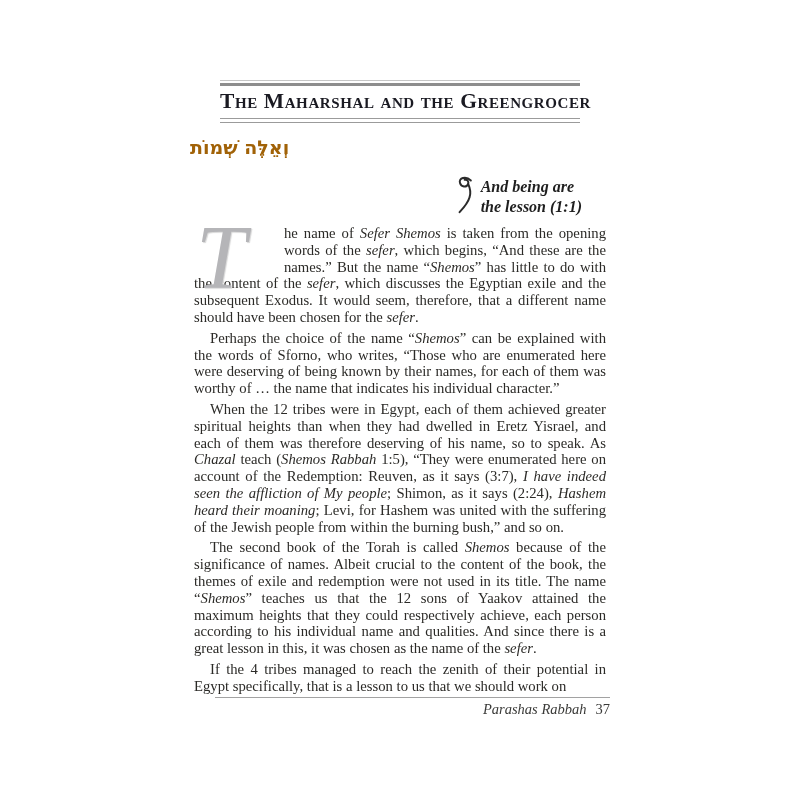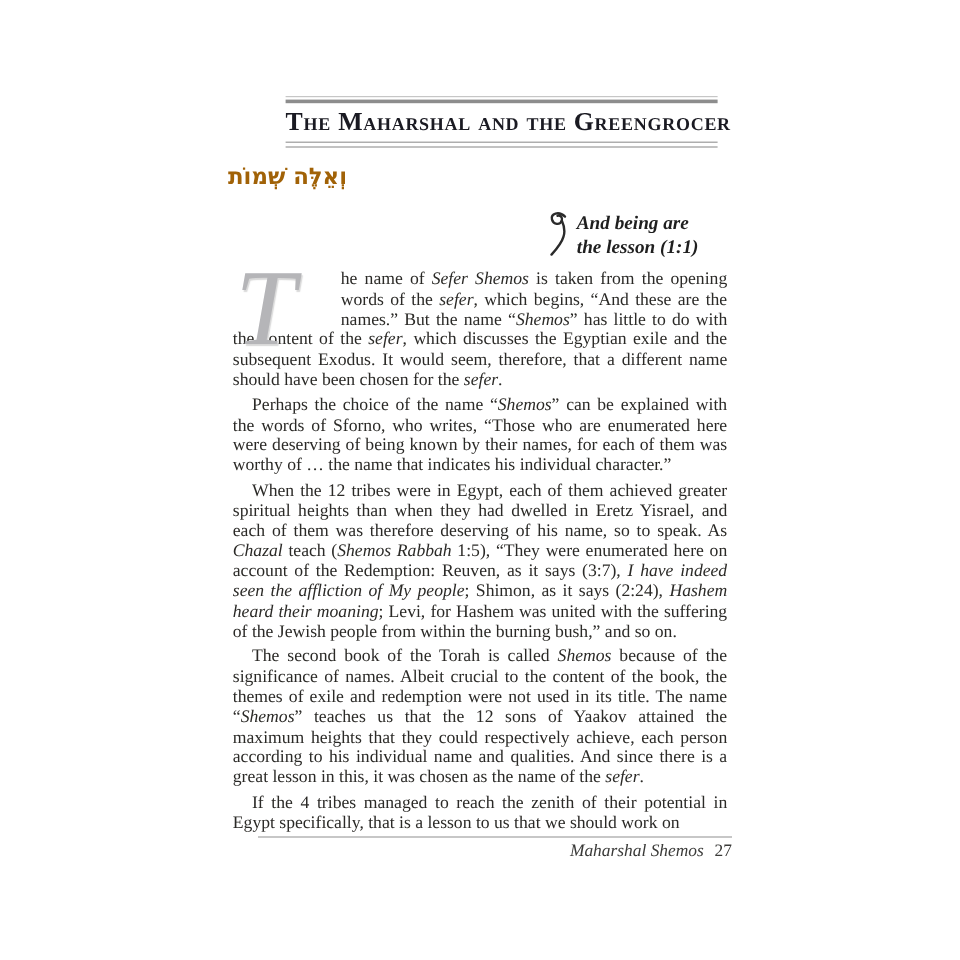--- a/index.html
+++ b/index.html
@@ -4,21 +4,21 @@
 <style>
   html,body{margin:0;padding:0;background:#ffffff;}
   .page{
     position:relative;
     width:800px;height:800px;
     background:#ffffff;
     font-family:"Liberation Serif", serif;
     overflow:hidden;
   }
   
-  .chapter-head{position:absolute;top:80px;left:220px;width:360px;margin-left:18px;}
+  .chapter-head{position:absolute;top:80px;left:220px;width:360px;}
   .rule-thickthin{height:2px;border-top:1px solid #c6c6c6;border-bottom:3px solid #8d8d8d;}
   .chapter-title{
     margin:3px 0 4px 0;
     text-align:center;
     font-variant:small-caps;
     font-weight:bold;
     font-size:21.5px;
     letter-spacing:0.6px;
     color:#1a1a22;
     white-space:nowrap;
@@ -101,17 +101,17 @@
     <p class="para"><span class="dropcap-spacer"></span><span>he name of <i>Sefer Shemos</i> is taken from the opening words of the <i>sefer</i>, which begins, “And these are the names.” But the name “<i>Shemos</i>” has little to do with the content of the <i>sefer</i>, which discusses the Egyptian exile and the subsequent Exodus. It would seem, therefore, that a different name should have been chosen for the <i>sefer</i>.</span></p>
     <p class="para indent">Perhaps the choice of the name “<i>Shemos</i>” can be explained with the words of Sforno, who writes, “Those who are enumerated here were deserving of being known by their names, for each of them was worthy of … the name that indicates his individual character.”</p>
     <p class="para indent">When the 12 tribes were in Egypt, each of them achieved greater spiritual heights than when they had dwelled in Eretz Yisrael, and each of them was therefore deserving of his name, so to speak. As <i>Chazal</i> teach (<i>Shemos Rabbah</i> 1:5), “They were enumerated here on account of the Redemption: Reuven, as it says (3:7), <i>I have indeed seen the affliction of My people</i>; Shimon, as it says (2:24), <i>Hashem heard their moaning</i>; Levi, for Hashem was united with the suffering of the Jewish people from within the burning bush,” and so on.</p>
     <p class="para indent">The second book of the Torah is called <i>Shemos</i> because of the significance of names. Albeit crucial to the content of the book, the themes of exile and redemption were not used in its title. The name “<i>Shemos</i>” teaches us that the 12 sons of Yaakov attained the maximum heights that they could respectively achieve, each person according to his individual name and qualities. And since there is a great lesson in this, it was chosen as the name of the <i>sefer</i>.</p>
     <p class="para indent">If the 4 tribes managed to reach the zenith of their potential in Egypt specifically, that is a lesson to us that we should work on</p>
   </div>
 
   <div class="footer">
     <div class="footer-rule"></div>
     <div class="footer-text">
-      <span class="footer-book">Maharshal Shemos</span><span class="footer-page">27</span>
+      <span class="footer-book">Parashas Rabbah</span><span class="footer-page">37</span>
     </div>
   </div>
 
 </div>
 
 </body></html>

